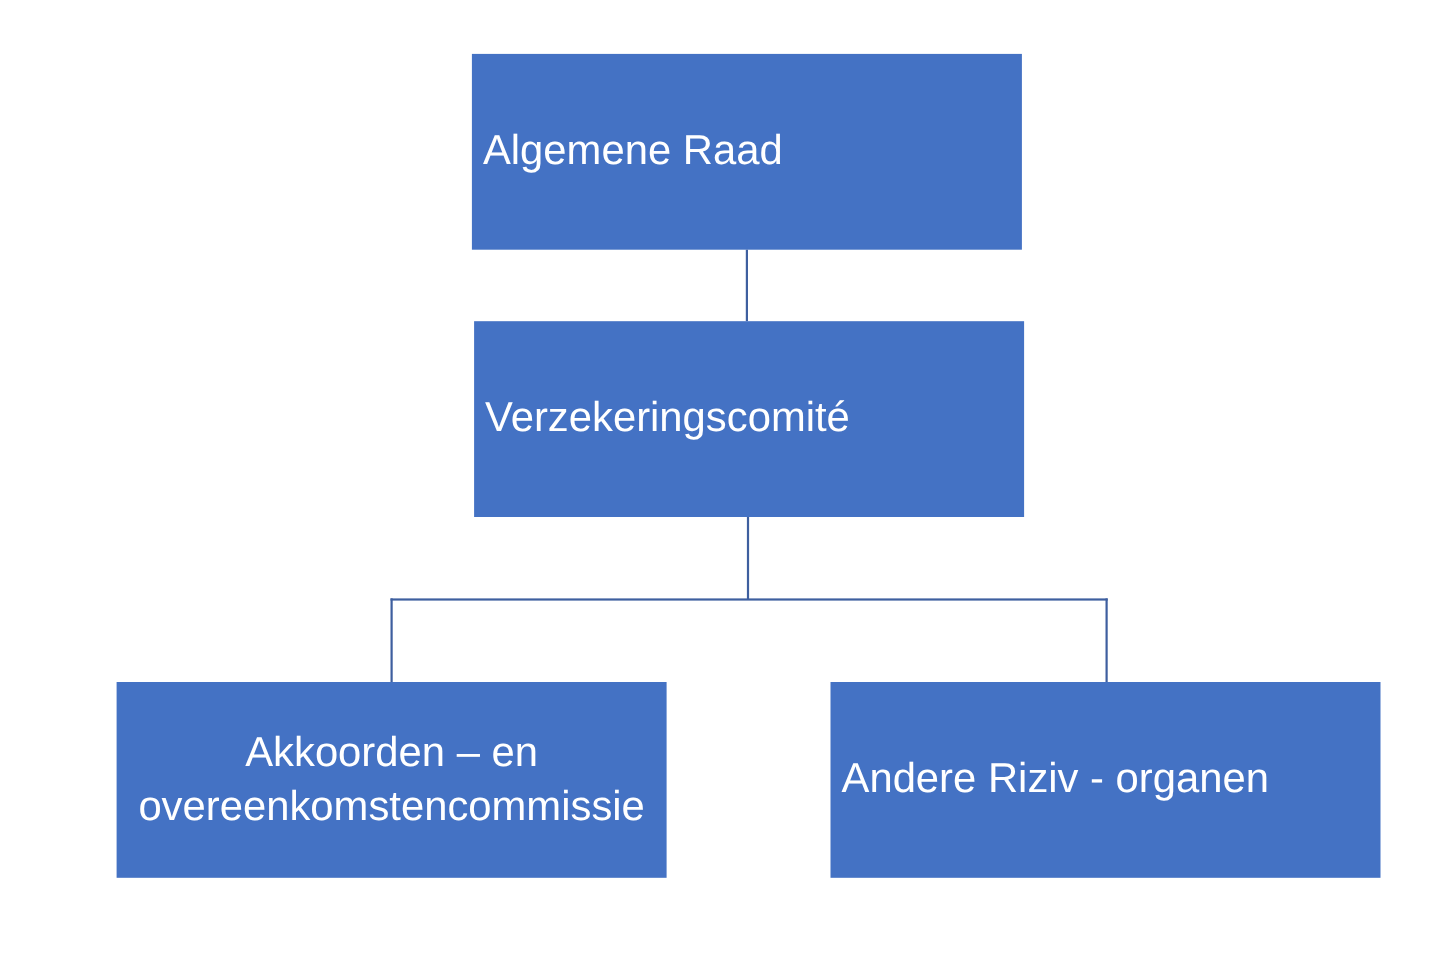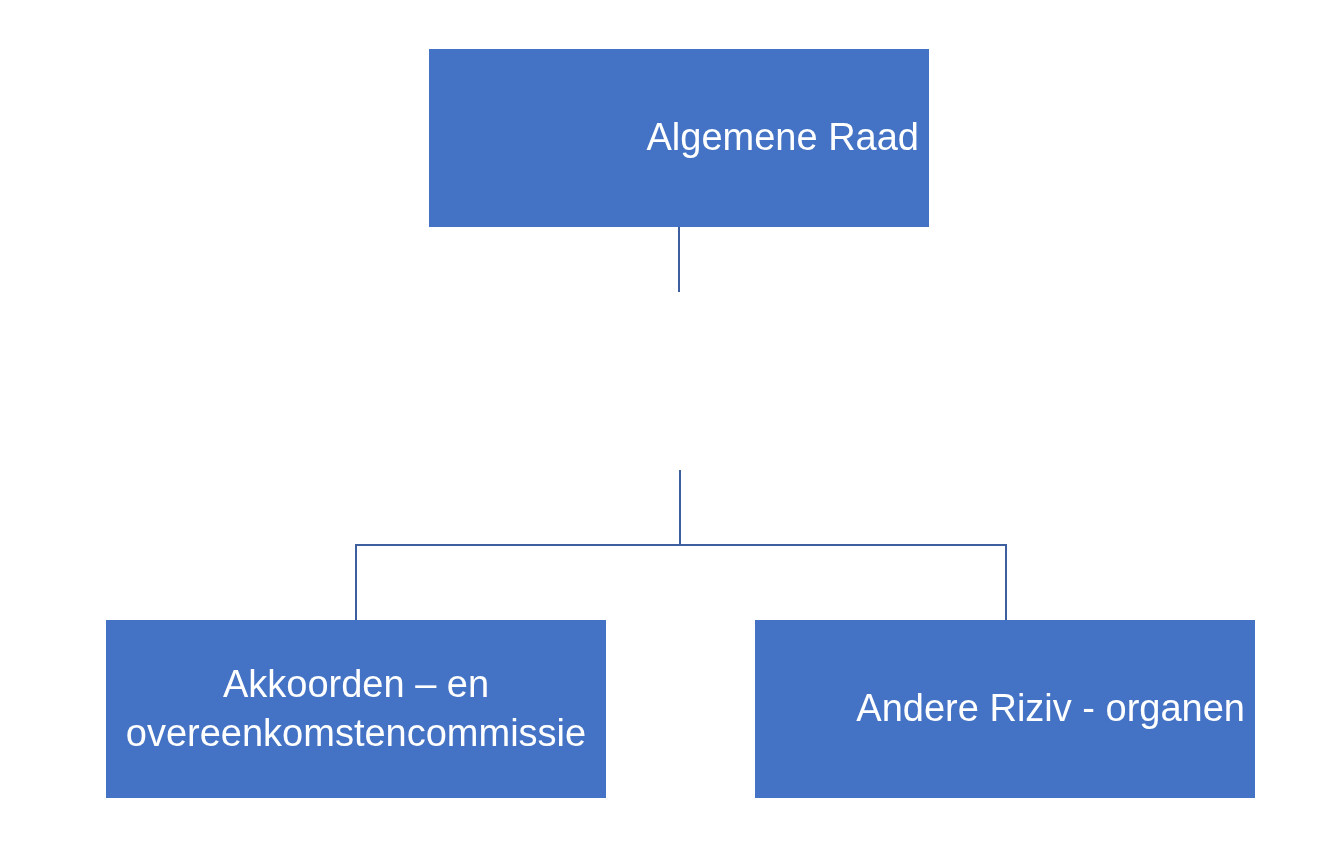--- a/index.html
+++ b/index.html
@@ -16,21 +16,21 @@
     overflow: hidden;
   }
   .org-node {
     position: absolute;
     width: 500px;
     height: 178px;
     background: var(--node-fill, #4472C4);
     color: var(--node-text, #ffffff);
     display: flex;
     align-items: center;
-    justify-content: flex-end;
+    justify-content: flex-start;
     text-align: center;
     font-size: 38px;
     line-height: 1.3;
     padding: 0 10px;
     box-sizing: border-box;
   }
   .node-top    { left: 429px; top: 49px;  }
   .node-mid    { left: 431px; top: 292px; }
   .node-left   { left: 106px; top: 620px; }
   .node-right  { left: 755px; top: 620px; }
@@ -52,20 +52,23 @@
 <body>
 
 <div class="canvas">
 
   <div class="org-node node-top">
     <span>Algemene Raad</span>
   </div>
 
   <div class="connector conn-v conn-raad-comite"></div>
 
+  <div class="org-node node-mid">
+    <span>Verzekeringscomité</span>
+  </div>
 
   <div class="connector conn-v conn-stem"></div>
   <div class="connector conn-h conn-crossbar"></div>
   <div class="connector conn-v conn-drop-left"></div>
   <div class="connector conn-v conn-drop-right"></div>
 
   <div class="org-node node-right">
     <span>Andere Riziv - organen</span>
   </div>
 

